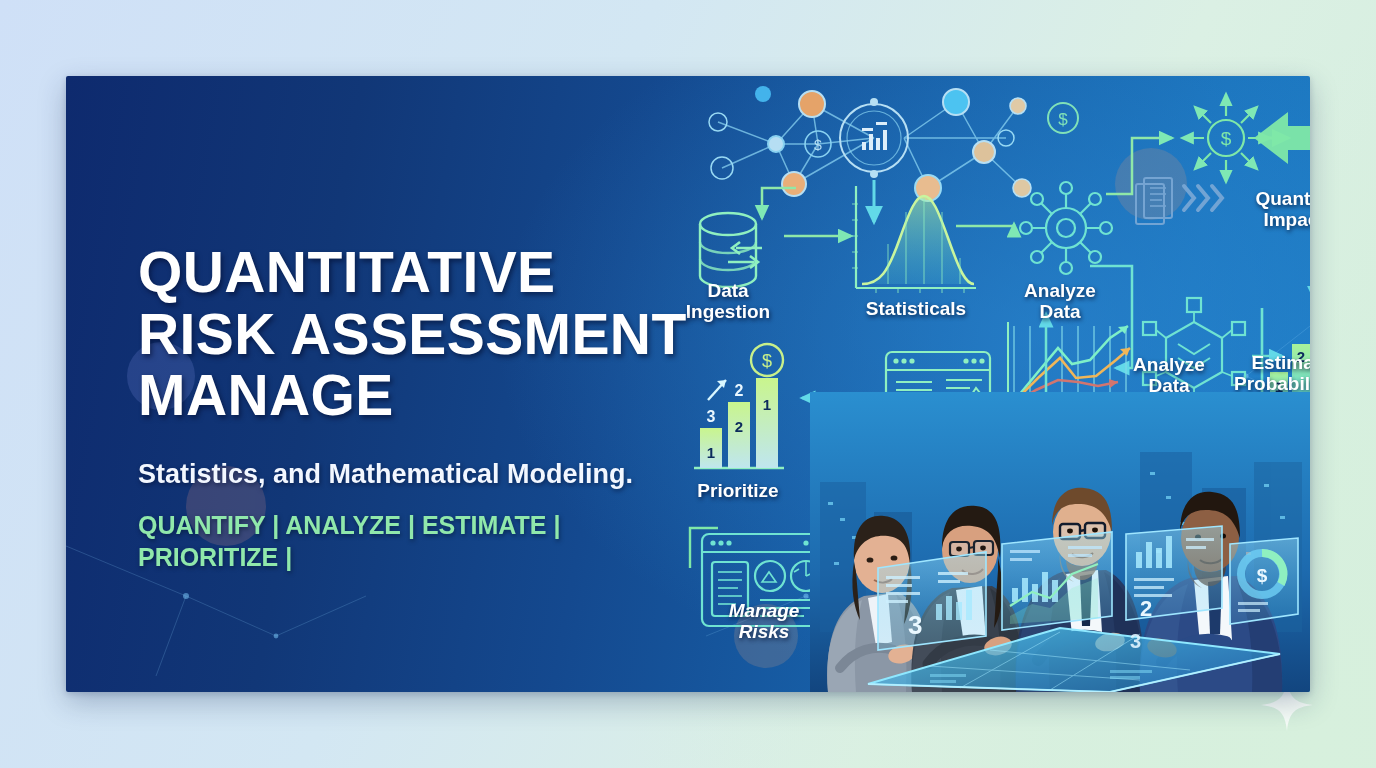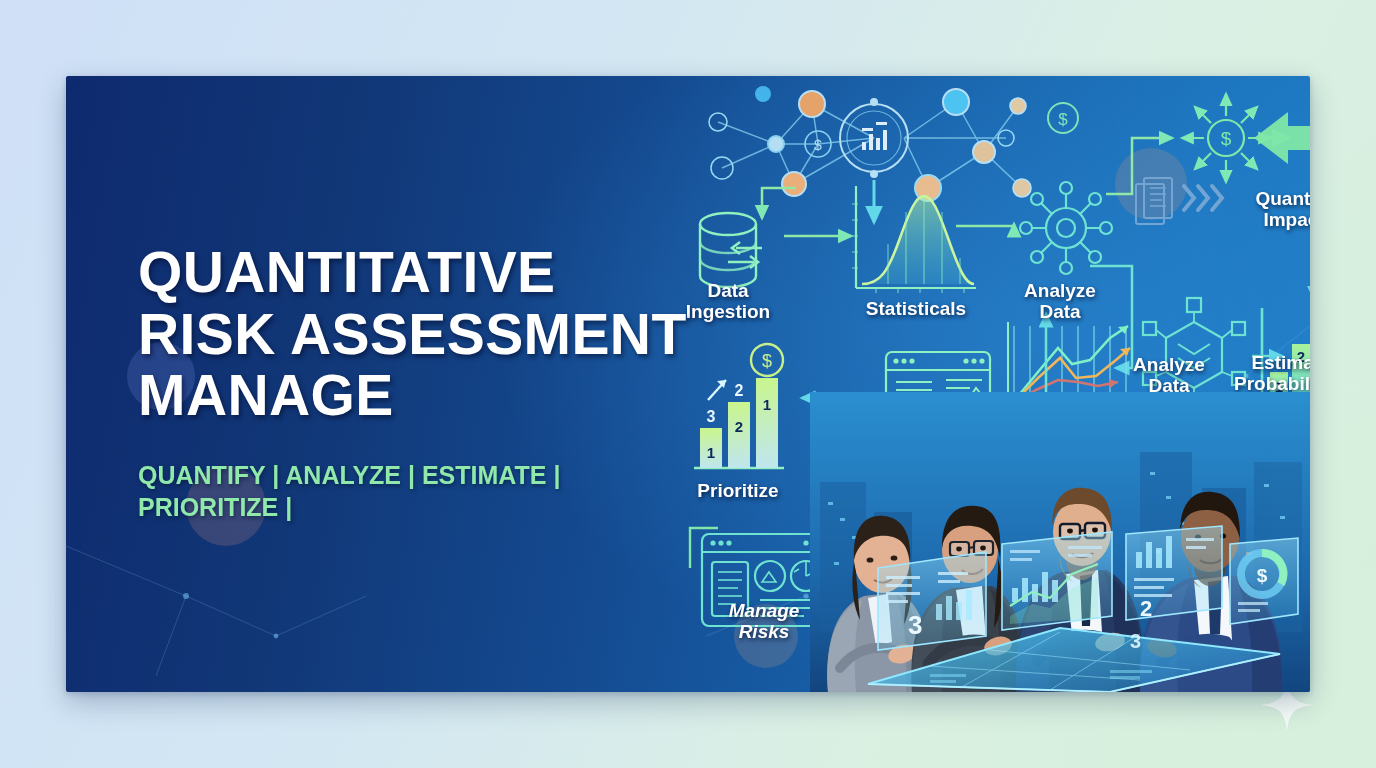--- a/index.html
+++ b/index.html
@@ -35,21 +35,21 @@
     color:#fff; font-size:57px; line-height:1.08; font-weight:bold;
     letter-spacing:.4px; text-shadow:2px 3px 5px rgba(0,10,40,.55);
   }
   .title .ln { display:block; white-space:nowrap; }
   .subtitle {
     margin-top:28px; color:#f2f7ff; font-size:27px; line-height:1.42;
     font-weight:bold; text-shadow:1px 2px 4px rgba(0,10,40,.5);
   }
   .subtitle .ln { display:block; }
   .tagline {
-    margin-top:32px; color:#90e8ab; font-size:25px; line-height:1.28;
+    margin-top:16px; color:#90e8ab; font-size:25px; line-height:1.28;
     font-weight:bold; text-shadow:1px 2px 4px rgba(0,20,40,.55);
   }
   .tagline .ln { display:block; }
 
   
   .diagram { position:absolute; left:600px; top:0; width:644px; height:616px; z-index:4; }
 
   .node-label {
     position:absolute; color:#fff; font-weight:bold; text-align:center;
     text-shadow:1px 2px 4px rgba(0,14,44,.75); line-height:1.12;
@@ -95,20 +95,21 @@
     </g>
   </svg>
 
   <div class="left-block">
     <h1 class="title">
       <span class="ln">QUANTITATIVE</span>
       <span class="ln">RISK ASSESSMENT</span>
       <span class="ln">MANAGE</span>
     </h1>
     <p class="subtitle">
+      <span class="ln">Statistics, and Mathematical Modeling.</span>
     </p>
     <p class="tagline">
       <span class="ln">QUANTIFY | ANALYZE | ESTIMATE | PRIORITIZE |</span>
     </p>
   </div>
 
   <div class="diagram">
 
     <svg width="644" height="616" viewBox="0 0 644 616">
       <defs>

